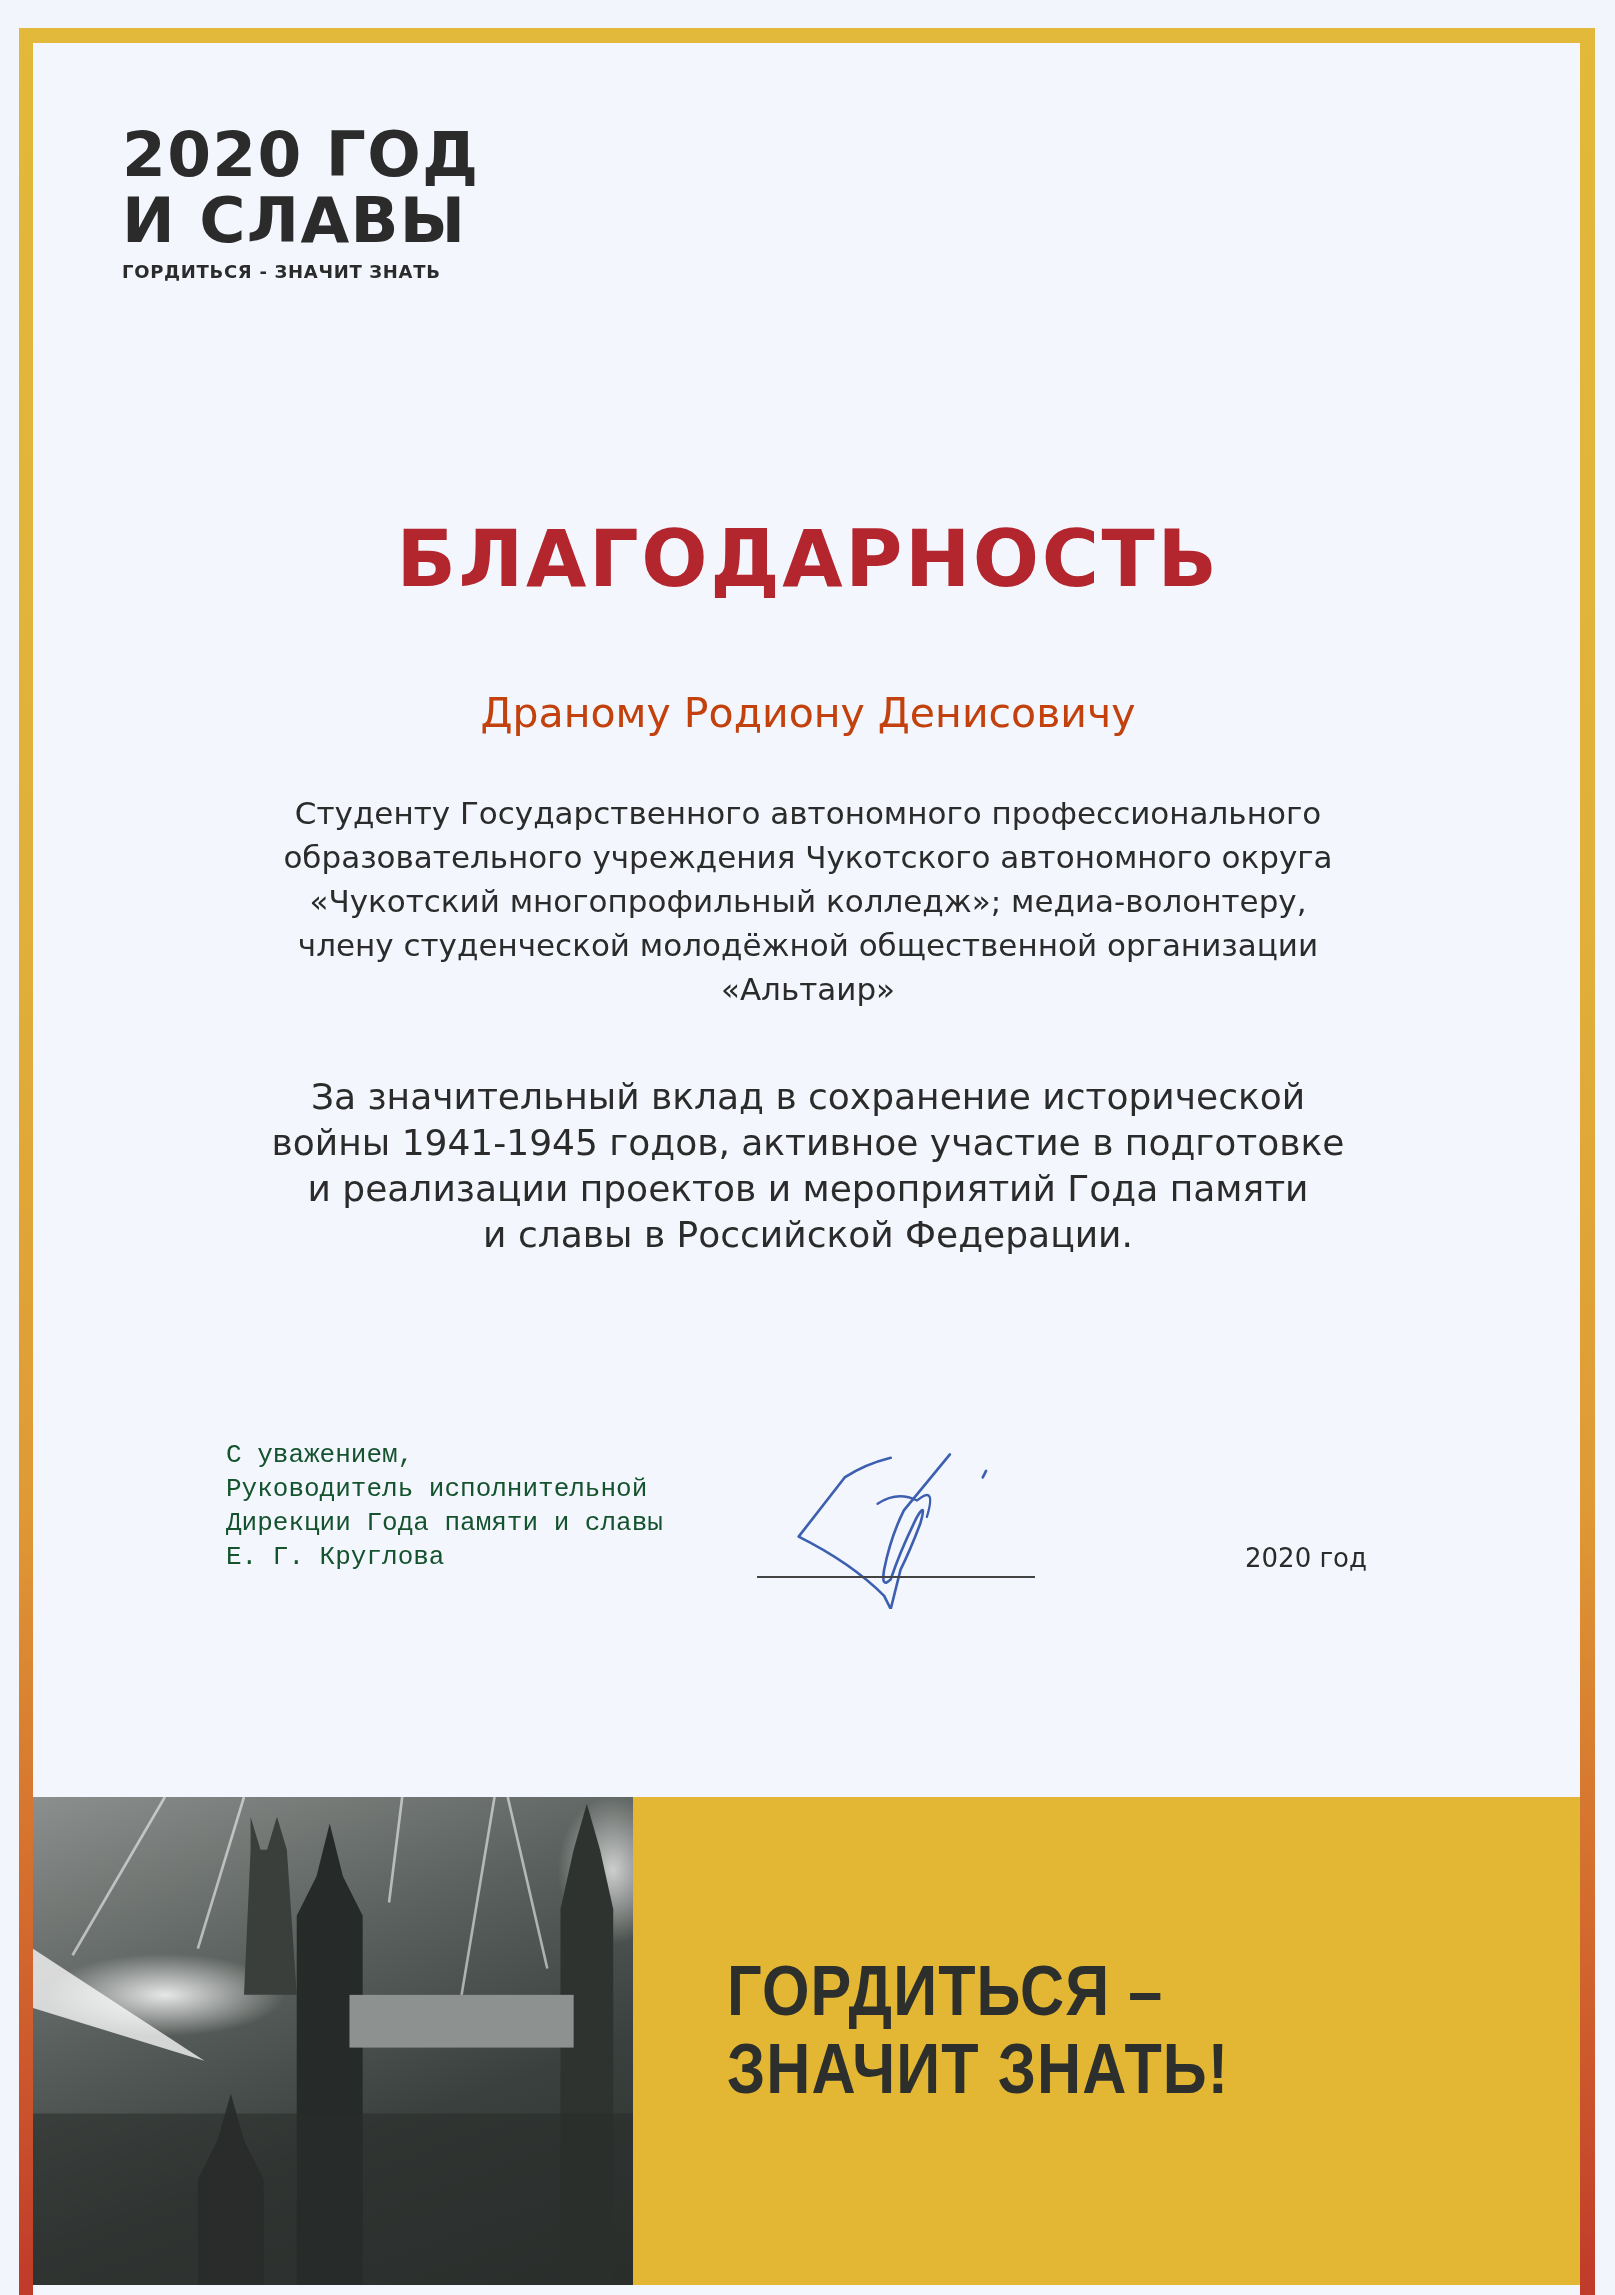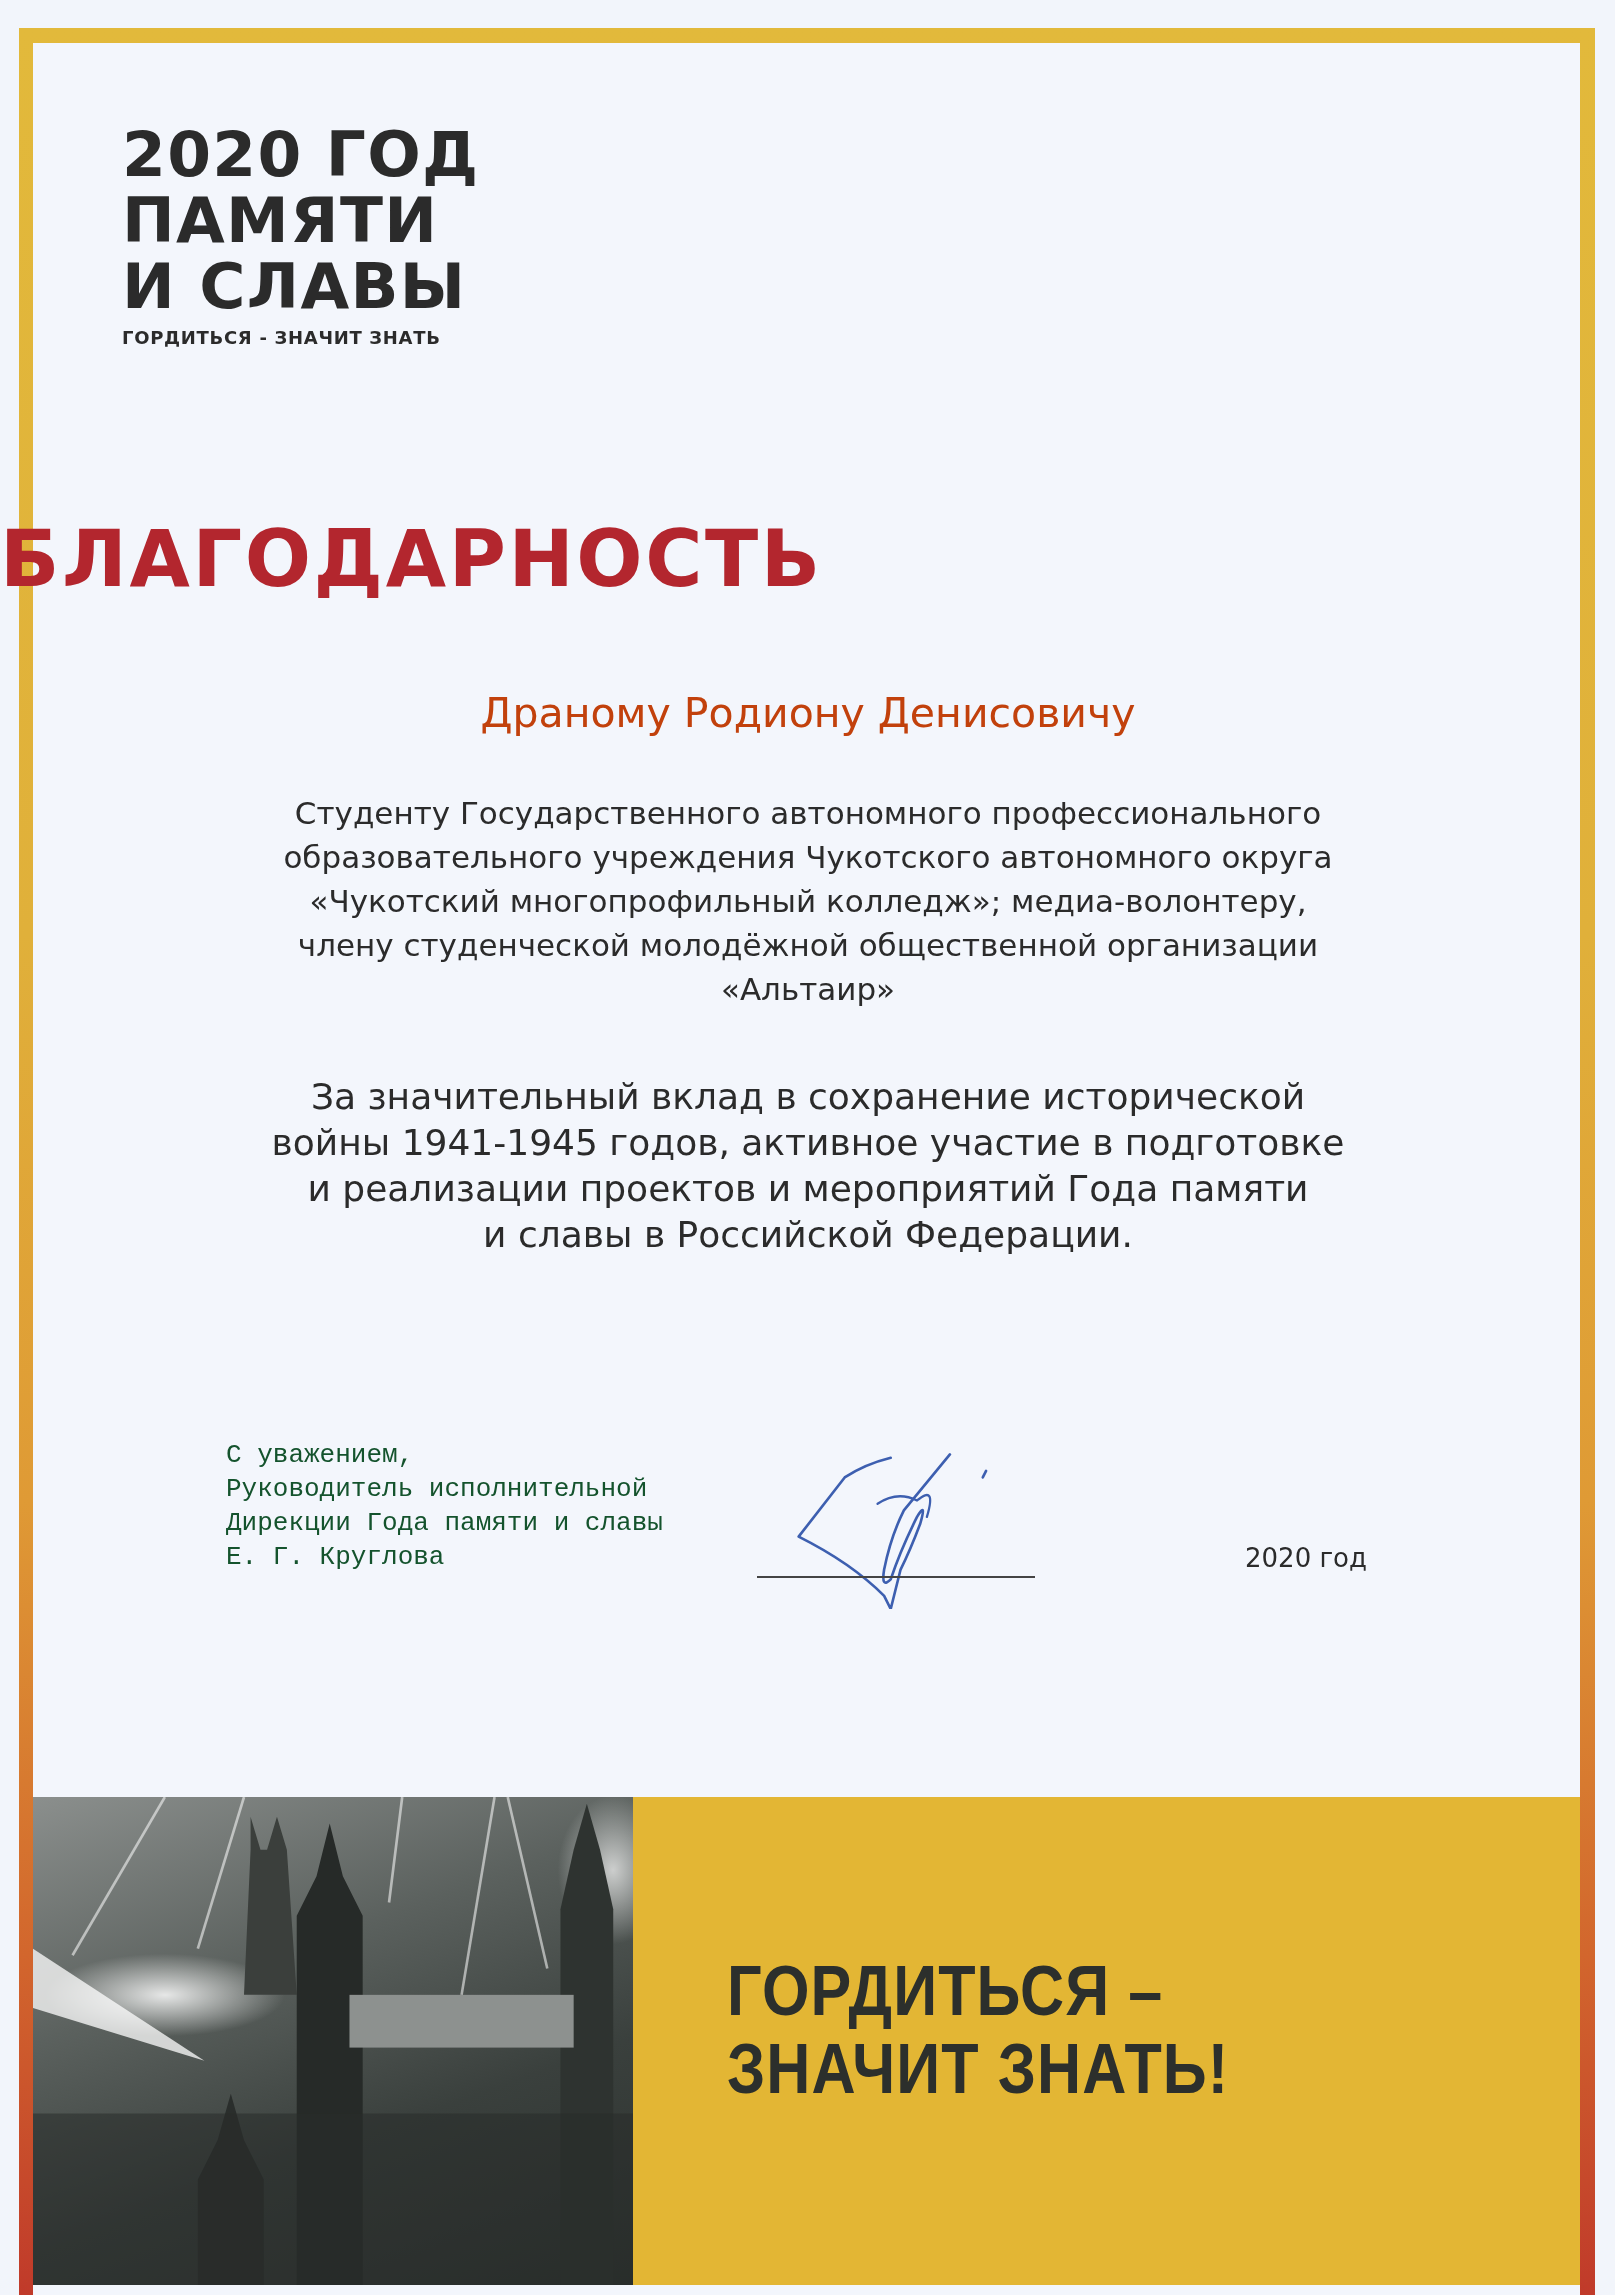--- a/index.html
+++ b/index.html
@@ -23,21 +23,21 @@
     .logo-line {
       font-family: "DejaVu Sans", sans-serif; font-weight: 700;
       font-size: 63px; line-height: 66px; color: #2b2b2b; letter-spacing: 1.3px;
       display: block;
     }
     .logo-tag {
       font-family: "DejaVu Sans", sans-serif; font-weight: 700;
       font-size: 18px; color: #2b2b2b; display: block; margin-top: 7px; letter-spacing: 0.7px;
     }
     .title {
-      position: absolute; left: 0; width: 1616px; top: 514px; text-align: left;
+      position: absolute; left: 0; width: 1616px; top: 514px; text-align: center;
       font-family: "DejaVu Sans", sans-serif; font-weight: 700; font-size: 78px;
       color: #b3262e; letter-spacing: 2.6px;
     }
     .recipient {
       position: absolute; left: 0; width: 1616px; top: 689px; text-align: center;
       font-family: "DejaVu Sans", sans-serif; font-size: 41px; color: #c2410c;
     }
     .block {
       position: absolute; left: 0; width: 1616px; text-align: center;
       font-family: "DejaVu Sans", sans-serif; color: #2b2b2b;
@@ -78,21 +78,20 @@
   </style>
 </head>
 <body>
 
 <div class="frame">
   <div class="frame-inner"></div>
 </div>
 
 <div class="logo">
   <span class="logo-line">2020 ГОД</span>
-  <span class="logo-line">ПАМЯТИ</span>
   <span class="logo-line">И СЛАВЫ</span>
   <span class="logo-tag">ГОРДИТЬСЯ - ЗНАЧИТ ЗНАТЬ</span>
 </div>
 
 <div class="title">БЛАГОДАРНОСТЬ</div>
 
 <div class="recipient">Драному Родиону Денисовичу</div>
 
 <div class="block desc">
   <div>Студенту Государственного автономного профессионального</div>

